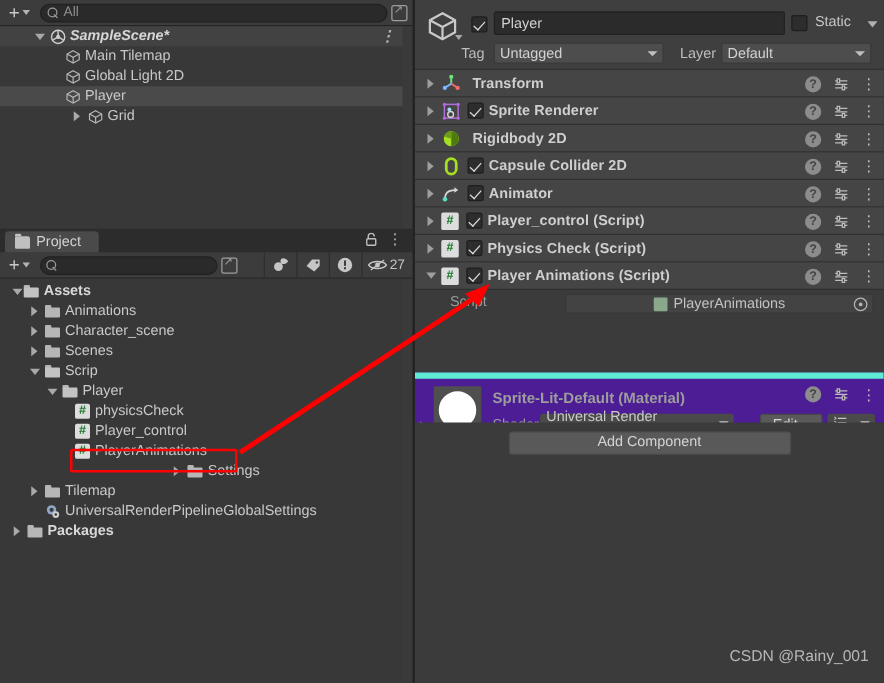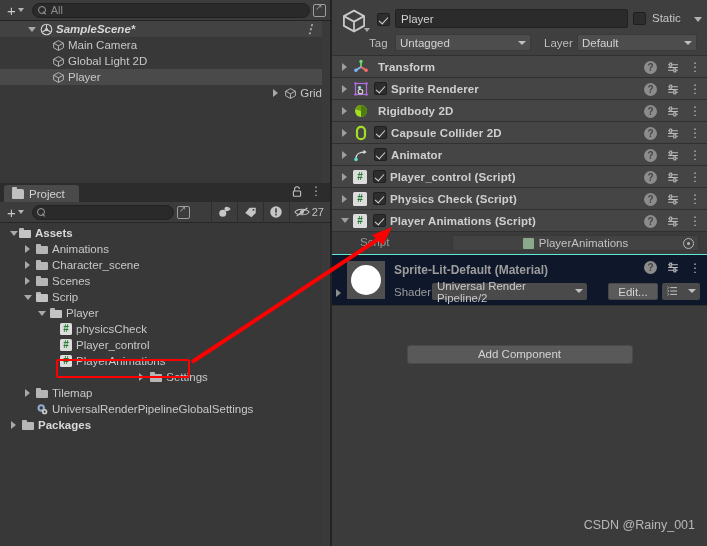--- a/index.html
+++ b/index.html
@@ -161,21 +161,21 @@
     position: absolute; left: 120px; top: 3px; right: 8px; height: 16px;
     background: #434343; border: 1px solid #373737; border-radius: 2px;
     display: flex; align-items: center; justify-content: center; gap: 5px;
     color: #c2c2c2; font-size: 11.5px;
   }
   .obj-field .oi { width: 11px; height: 11px; background: #8aa98a; border-radius: 1px; }
   .obj-field .sel { position: absolute; right: 4px; top: 2px; width: 11px; height: 11px;
                     border: 1.3px solid #b6b6b6; border-radius: 50%; }
   .obj-field .sel::after { content:''; position:absolute; left:3px; top:3px; width:3px; height:3px; background:#b6b6b6; border-radius:50%; }
 
-  .mat-block { background: #0f172a; border-top: 1px solid #5eead4; border-bottom: 1px solid #2f2f2f; position: relative; height: 52px; }
+  .mat-block { background: #4c1d95; border-top: 5px solid #5eead4; border-bottom: 1px solid #2f2f2f; position: relative; height: 52px; margin-top: 44px; }
   .mat-tri { position: absolute; left: 4px; top: 34px; width:0;height:0;
              border-top: 4px solid transparent; border-bottom: 4px solid transparent; border-left: 5.5px solid #8d8d8d; }
   .mat-thumb { position: absolute; left: 15px; top: 6px; width: 38px; height: 38px; background: #4f4f4f; }
   .mat-thumb .ball { position: absolute; left: 4px; top: 4px; width: 30px; height: 30px; border-radius: 50%; background: #ffffff; }
   .mat-title { position: absolute; left: 62px; top: 8px; color: #9d9d9d; font-size: 12px; font-weight: bold; }
   .mat-right { position: absolute; right: 6px; top: 6px; display: flex; align-items: center; gap: 9px; }
   .shader-lbl { position: absolute; left: 62px; top: 31px; color: #9c9c9c; font-size: 11.5px; }
   .shader-dd { position: absolute; left: 100px; top: 28px; width: 155px; height: 17px; background: #4a4a4a;
                border-radius: 2px; display: flex; align-items: center; padding: 0 14px 0 5px; color: #cacaca; font-size: 11.5px; }
   .shader-dd .dcar { position: absolute; right: 4px; top: 6px; width:0;height:0;
@@ -236,21 +236,21 @@
           <span class="h-kebab">⋮</span>
         </div>
 
         <div class="h-row" style="padding-left:52px;">
           <span class="ico-cube">
             <svg width="13" height="13" viewBox="0 0 16 16">
                 <path d="M8 2 L14 5.2 L14 10.8 L8 14 L2 10.8 L2 5.2 Z" fill="none" stroke="#b5b5b5" stroke-width="1.2"></path>
                 <path d="M2 5.2 L8 8.4 L14 5.2 M8 8.4 L8 14" fill="none" stroke="#b5b5b5" stroke-width="1.2"></path>
               </svg>
           </span>
-          <span>Main Camera</span>
+          <span>Main Tilemap</span>
         </div>
 
         <div class="h-row" style="padding-left:52px;">
           <span class="ico-cube">
             <svg width="13" height="13" viewBox="0 0 16 16">
                 <path d="M8 2 L14 5.2 L14 10.8 L8 14 L2 10.8 L2 5.2 Z" fill="none" stroke="#b5b5b5" stroke-width="1.2"></path>
                 <path d="M2 5.2 L8 8.4 L14 5.2 M8 8.4 L8 14" fill="none" stroke="#b5b5b5" stroke-width="1.2"></path>
               </svg>
           </span>
           <span>Global Light 2D</span>
@@ -259,21 +259,21 @@
         <div class="h-row selected" style="padding-left:52px;">
           <span class="ico-cube">
             <svg width="13" height="13" viewBox="0 0 16 16">
                 <path d="M8 2 L14 5.2 L14 10.8 L8 14 L2 10.8 L2 5.2 Z" fill="none" stroke="#b5b5b5" stroke-width="1.2"></path>
                 <path d="M2 5.2 L8 8.4 L14 5.2 M8 8.4 L8 14" fill="none" stroke="#b5b5b5" stroke-width="1.2"></path>
               </svg>
           </span>
           <span>Player</span>
         </div>
 
-        <div class="h-row" style="padding-left:56px;justify-content:flex-end;">
+        <div class="h-row" style="padding-left:56px;">
           <span class="tri right">
               <i></i>
             </span>
           <span class="ico-cube" style="margin-left:3px;">
             <svg width="13" height="13" viewBox="0 0 16 16">
                 <path d="M8 2 L14 5.2 L14 10.8 L8 14 L2 10.8 L2 5.2 Z" fill="none" stroke="#b5b5b5" stroke-width="1.2"></path>
                 <path d="M2 5.2 L8 8.4 L14 5.2 M8 8.4 L8 14" fill="none" stroke="#b5b5b5" stroke-width="1.2"></path>
               </svg>
           </span>
           <span>Grid</span>

